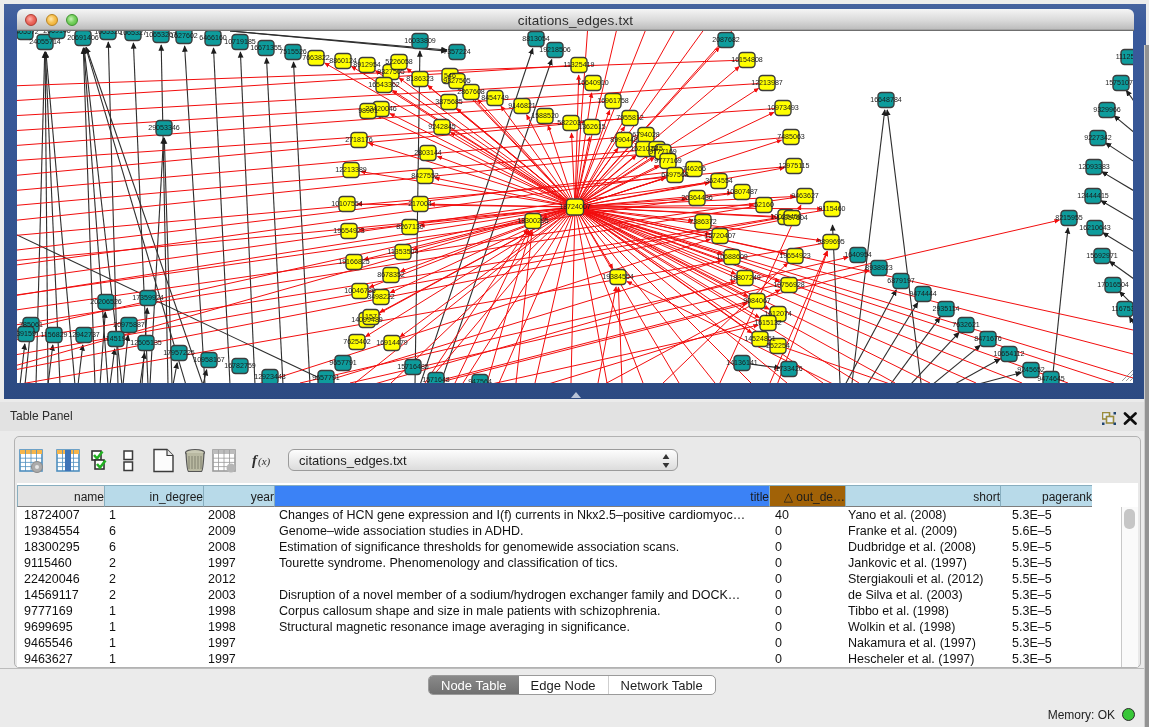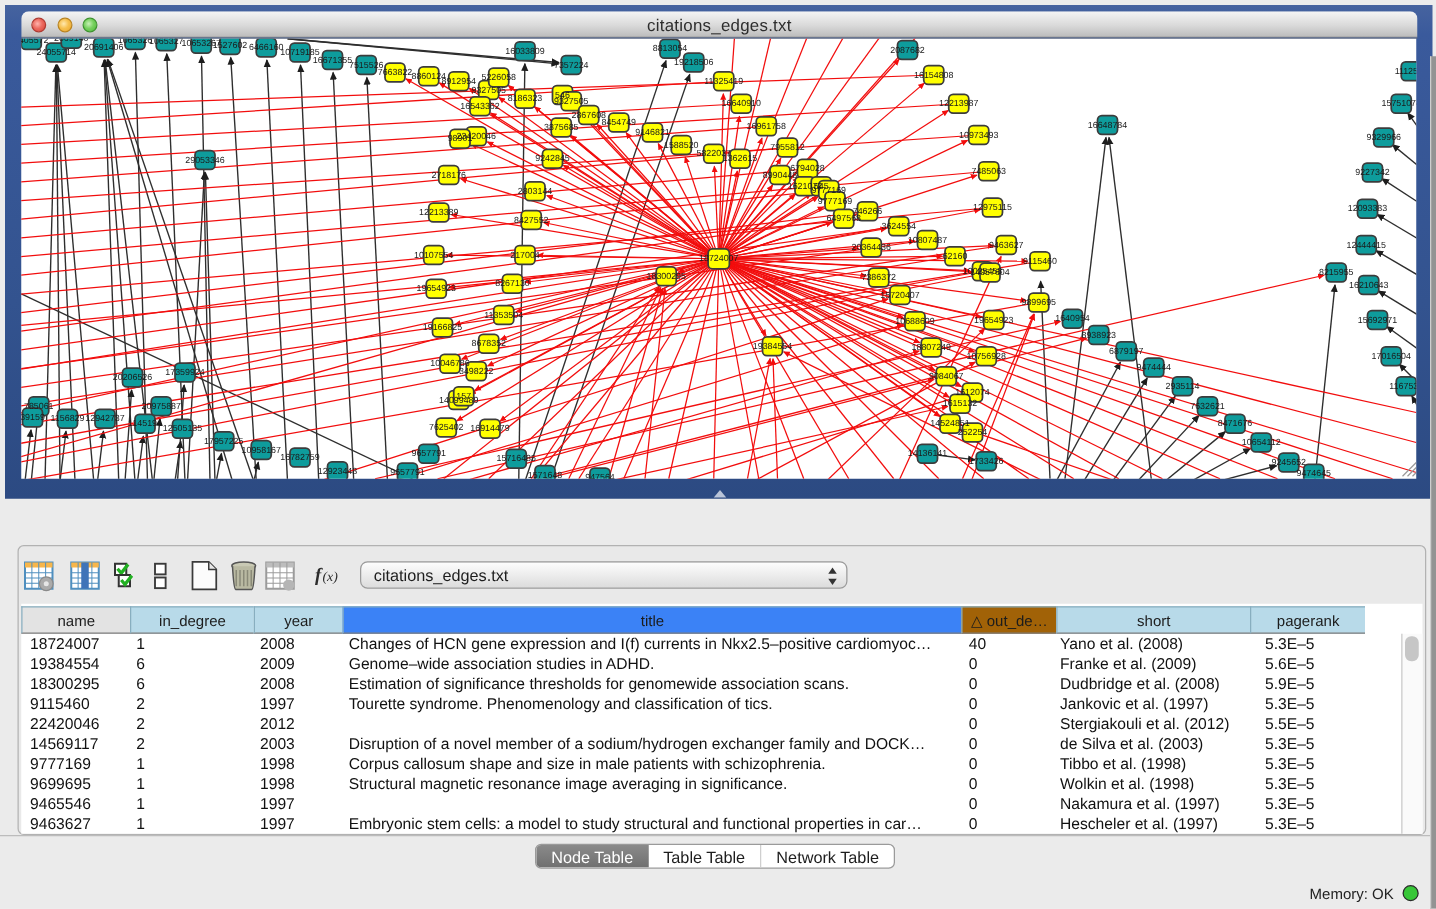--- a/index.html
+++ b/index.html
@@ -10,21 +10,21 @@
  border-bottom:1px solid #6f6f6f}
 #title{position:absolute;width:100%;text-align:center;top:4px;font-size:13.5px;color:#2d2d2d;font-weight:400;letter-spacing:0.2px}
 .light{position:absolute;top:5px;width:12px;height:12px;border-radius:50%}
 #tablepanel{position:absolute;left:0;top:399px;width:1149px;height:328px;background:#ebebeb}
 #tpbar{position:absolute;left:0;top:3px;width:1149px;height:29px;background:#e2e2e2}
 #tpbar span{position:absolute;left:10px;top:7px;font-size:12px;color:#2c2c2c}
 #panel{position:absolute;left:14px;top:37px;width:1127px;height:232px;border:1px solid #b2b2b2;
  border-radius:5px;background:#e9e9e9}
 #tableband{position:absolute;left:17px;top:84px;width:1121px;height:184px;background:#fff}
 .hcell{position:absolute;top:86px;height:22px;background:#b8dae9;border-left:1px solid #88aebf;
- font-size:12px;color:#1c1c1c;text-align:center;line-height:22px;border-top:1px solid #88aebf;border-bottom:1px solid #7d7d7d}
+ font-size:12px;color:#1c1c1c;text-align:right;line-height:22px;border-top:1px solid #88aebf;border-bottom:1px solid #7d7d7d}
 .trow{position:absolute;left:0;top:0;width:1121px;height:16px;font-size:12.5px;color:#111}
 .trow span{position:absolute;top:1px;white-space:nowrap}
 #tabs{position:absolute;left:428px;top:276px;height:20px;border:1px solid #9a9a9a;border-radius:5px;
  background:#fff;font-size:13px;display:flex;overflow:hidden}
 #tabs div{padding:1px 12px;line-height:18px;color:#1d1d1d}
 #tabs div.sel{background:linear-gradient(180deg,#8a8a8a,#707070);color:#fff}
 #status{position:absolute;right:34px;top:309px;font-size:12px;color:#222}
 #memdot{position:absolute;right:14px;top:309px;width:13px;height:13px;border-radius:50%;
  background:#38c738;border:1.5px solid #2b2b2b}
 #rightstrip{position:absolute;right:0;top:45px;width:5px;height:682px;background:#939393;border-left:1px solid #cdcdcd}
@@ -529,20 +529,33 @@
 <text x="795.0" y="258.2" font-size="7.1" fill="#1b1b1b" text-anchor="middle" font-family="Liberation Sans, sans-serif">19654923</text>
 <text x="533.0" y="223.2" font-size="7.1" fill="#1b1b1b" text-anchor="middle" font-family="Liberation Sans, sans-serif">18300295</text>
 <text x="575.0" y="209.2" font-size="7.1" fill="#1b1b1b" text-anchor="middle" font-family="Liberation Sans, sans-serif">18724007</text>
 <g stroke="#9a9a9a" stroke-width="1">
 <line x1="1122" y1="381" x2="1133" y2="370"></line>
 <line x1="1126" y1="381" x2="1133" y2="374"></line>
 <line x1="1130" y1="381" x2="1133" y2="378"></line>
 </g>
 </svg>
 <div id="tablepanel">
+  <div id="tpbar">
+      <span>Table Panel</span>
+    <svg style="position:absolute;right:33px;top:10px" width="14" height="13">
+        <rect x="0.5" y="0.5" width="7" height="6.5" fill="#e9f0fa" stroke="#9a8b3c" stroke-width="1.6"></rect>
+        <rect x="4.5" y="4.5" width="7" height="6.5" fill="#e9f0fa" stroke="#9a8b3c" stroke-width="1.6"></rect>
+        <rect x="11.5" y="0" width="2.5" height="2.5" fill="#1c4370"></rect>
+        <rect x="0" y="10.5" width="2.5" height="2.5" fill="#1c4370"></rect>
+        <rect x="11.5" y="10.5" width="2.5" height="2.5" fill="#1c4370"></rect>
+      </svg>
+    <svg style="position:absolute;right:11px;top:10px" width="15" height="13">
+        <path d="M2,1.5 L12.5,11.5 M12.5,1.5 L2,11.5" stroke="#0d0d0d" stroke-width="2.7" stroke-linecap="round"></path>
+      </svg>
+  </div>
   <div id="panel"></div>
 
   <svg style="position:absolute;left:14px;top:44px" width="270" height="36">
 <rect x="6" y="7" width="22" height="21" fill="#fff" stroke="#4f8fbf" stroke-width="1.6"></rect>
 <rect x="6" y="7" width="22" height="4" fill="#f7b64b"></rect>
 <line x1="6" y1="15.2" x2="28" y2="15.2" stroke="#4f8fbf" stroke-width="0.8"></line>
 <line x1="6" y1="19.4" x2="28" y2="19.4" stroke="#4f8fbf" stroke-width="0.8"></line>
 <line x1="6" y1="23.6" x2="28" y2="23.6" stroke="#4f8fbf" stroke-width="0.8"></line>
 <line x1="11.5" y1="7" x2="11.5" y2="28" stroke="#4f8fbf" stroke-width="0.8"></line>
 <line x1="17.0" y1="7" x2="17.0" y2="28" stroke="#4f8fbf" stroke-width="0.8"></line>
@@ -676,29 +689,28 @@
       <span style="left:109px">1</span>
       <span style="left:208px">1997</span>
       <span style="left:775px">0</span>
       <span style="left:848px">Nakamura et al. (1997)</span>
       <span style="left:1012px">5.3E–5</span>
     </div>
 <div class="trow" style="top:252px">
       <span style="left:24px">9463627</span>
       <span style="left:109px">1</span>
       <span style="left:208px">1997</span>
-      <span style="left:279px">Embryonic stem cells: a model to study structural and functional properties in car…</span>
       <span style="left:775px">0</span>
       <span style="left:848px">Hescheler et al. (1997)</span>
       <span style="left:1012px">5.3E–5</span>
     </div>
   <div style="position:absolute;left:1121px;top:108px;width:17px;height:160px;background:#fafafa;border-left:1px solid #c9c9c9"></div>
   <div style="position:absolute;left:1124px;top:110px;width:11px;height:20px;background:#c6c6c6;border-radius:5px"></div>
   <div style="position:absolute;left:0px;top:269px;width:1149px;height:1px;background:#bcbcbc"></div>
   <div id="tabs">
       <div class="sel">Node Table</div>
-      <div style="border-right:1px solid #cfcfcf">Table Table</div>
+      <div style="border-right:1px solid #cfcfcf">Edge Node</div>
       <div>Network Table</div>
     </div>
   <div id="status">Memory: OK</div>
     <div id="memdot"></div>
 </div>
 <div id="rightstrip"></div>
 
 </body></html>

